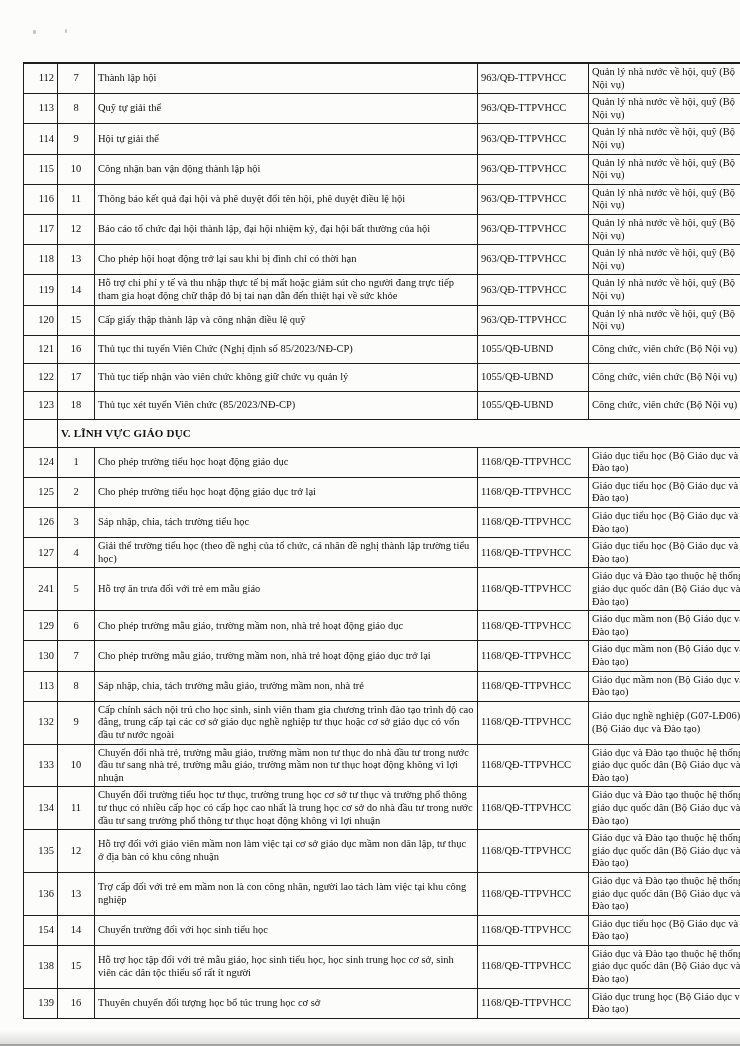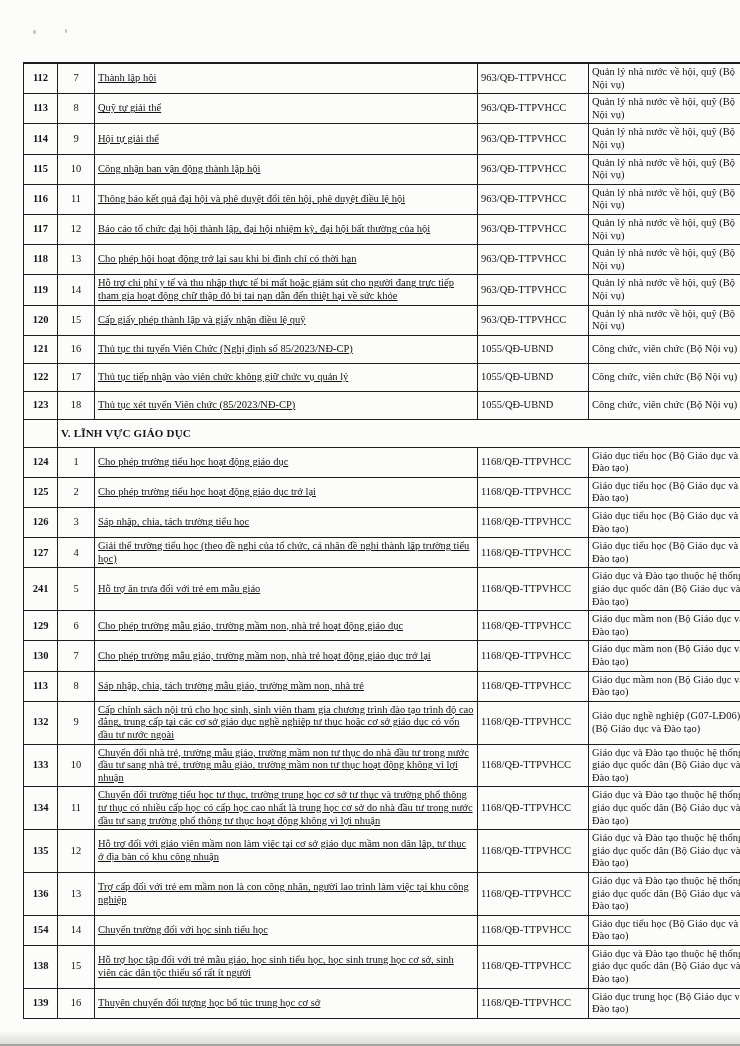--- a/index.html
+++ b/index.html
@@ -47,23 +47,23 @@
     line-height: 12.6px;
   }
   table.doc-table td {
     border: 1px solid #1d1d1d;
     vertical-align: middle;
     padding: 2px 3px;
     overflow: hidden;
   }
   table.doc-table tr { height: 28px; }
   tr.section-row { height: 30px; }
-  .c-no   { width: 27px;  text-align: center; padding: 2px 1px; font-weight: bold; }
+  .c-no   { width: 27px;  text-align: right; padding: 2px 1px; }
   .c-sub  { width: 30px;  text-align: center; padding: 2px 1px; }
-  .c-desc { width: 376px; text-align: left; text-decoration: underline; }
+  .c-desc { width: 376px; text-align: left; }
   .c-ref  { width: 104px; text-align: left; padding-left: 4px; margin-left: 44px; }
   .c-cat  { width: 158px; text-align: left; }
   .c-section {
     font-weight: bold;
     text-align: left;
     padding-left: 6px;
     font-size: 11px;
     letter-spacing: .2px;
   }
   table.doc-table { border-top: 2px solid #1d1d1d; }
@@ -128,21 +128,21 @@
       <tr>
         <td class="c-no">119</td>
         <td class="c-sub">14</td>
         <td class="c-desc">Hỗ trợ chi phí y tế và thu nhập thực tế bị mất hoặc giảm sút cho người đang trực tiếp tham gia hoạt động chữ thập đỏ bị tai nạn dẫn đến thiệt hại về sức khỏe</td>
         <td class="c-ref">963/QĐ-TTPVHCC</td>
         <td class="c-cat">Quản lý nhà nước về hội, quỹ (Bộ Nội vụ)</td>
       </tr>
       <tr>
         <td class="c-no">120</td>
         <td class="c-sub">15</td>
-        <td class="c-desc">Cấp giấy phép thành lập và giấy nhận điều lệ quỹ</td>
+        <td class="c-desc">Cấp giấy thập thành lập và công nhận điều lệ quỹ</td>
         <td class="c-ref">963/QĐ-TTPVHCC</td>
         <td class="c-cat">Quản lý nhà nước về hội, quỹ (Bộ Nội vụ)</td>
       </tr>
       <tr>
         <td class="c-no">121</td>
         <td class="c-sub">16</td>
         <td class="c-desc">Thủ tục thi tuyển Viên Chức (Nghị định số 85/2023/NĐ-CP)</td>
         <td class="c-ref">1055/QĐ-UBND</td>
         <td class="c-cat">Công chức, viên chức (Bộ Nội vụ)</td>
       </tr>
@@ -244,21 +244,21 @@
       <tr>
         <td class="c-no">135</td>
         <td class="c-sub">12</td>
         <td class="c-desc">Hỗ trợ đối với giáo viên mầm non làm việc tại cơ sở giáo dục mầm non dân lập, tư thục ở địa bàn có khu công nhuận</td>
         <td class="c-ref">1168/QĐ-TTPVHCC</td>
         <td class="c-cat">Giáo dục và Đào tạo thuộc hệ thống giáo dục quốc dân (Bộ Giáo dục và Đào tạo)</td>
       </tr>
       <tr>
         <td class="c-no">136</td>
         <td class="c-sub">13</td>
-        <td class="c-desc">Trợ cấp đối với trẻ em mầm non là con công nhân, người lao trình làm việc tại khu công nghiệp</td>
+        <td class="c-desc">Trợ cấp đối với trẻ em mầm non là con công nhân, người lao tách làm việc tại khu công nghiệp</td>
         <td class="c-ref">1168/QĐ-TTPVHCC</td>
         <td class="c-cat">Giáo dục và Đào tạo thuộc hệ thống giáo dục quốc dân (Bộ Giáo dục và Đào tạo)</td>
       </tr>
       <tr>
         <td class="c-no">154</td>
         <td class="c-sub">14</td>
         <td class="c-desc">Chuyển trường đối với học sinh tiểu học</td>
         <td class="c-ref">1168/QĐ-TTPVHCC</td>
         <td class="c-cat">Giáo dục tiểu học (Bộ Giáo dục và Đào tạo)</td>
       </tr>

